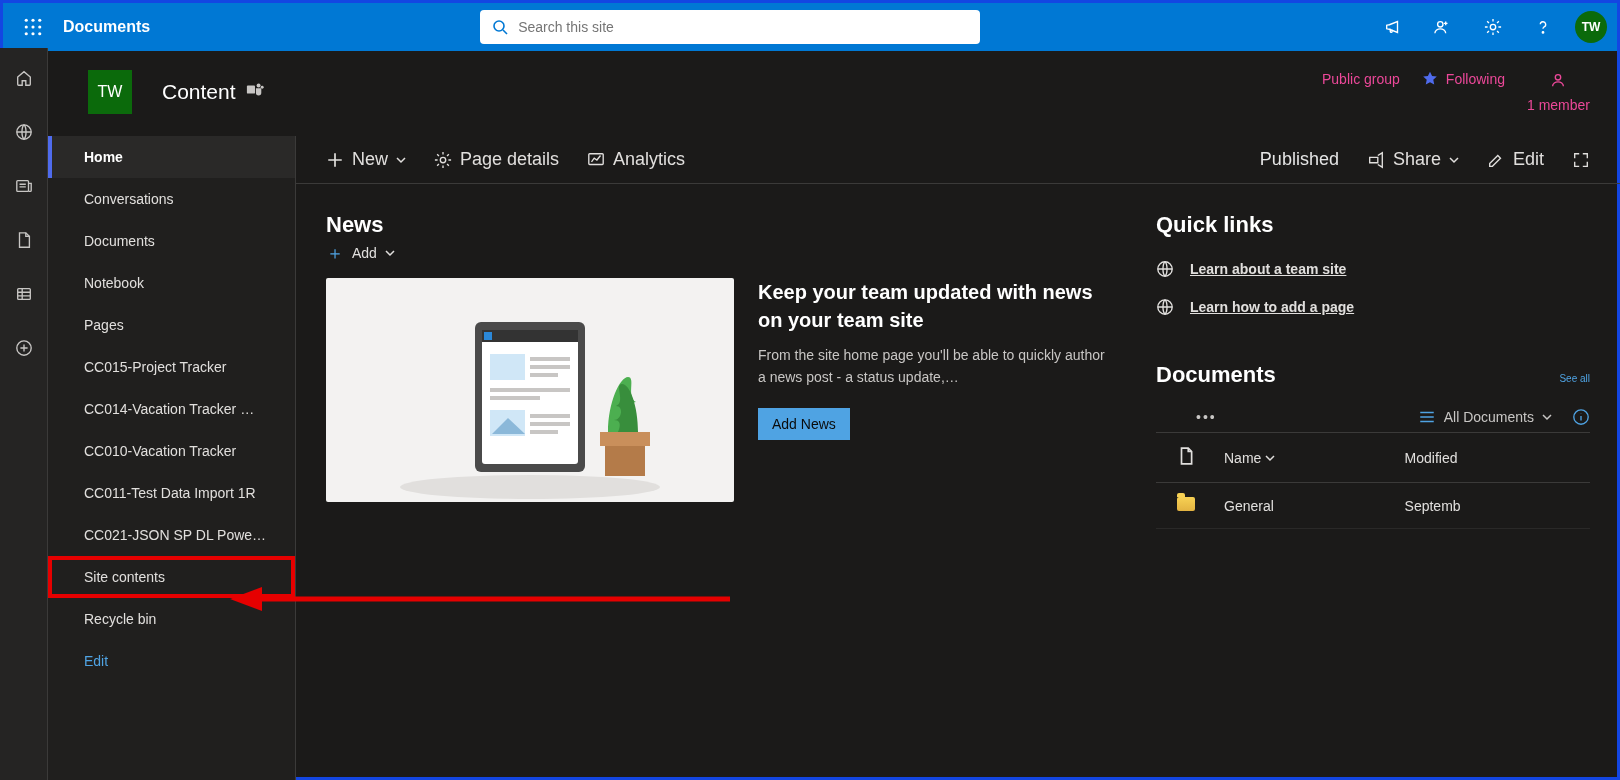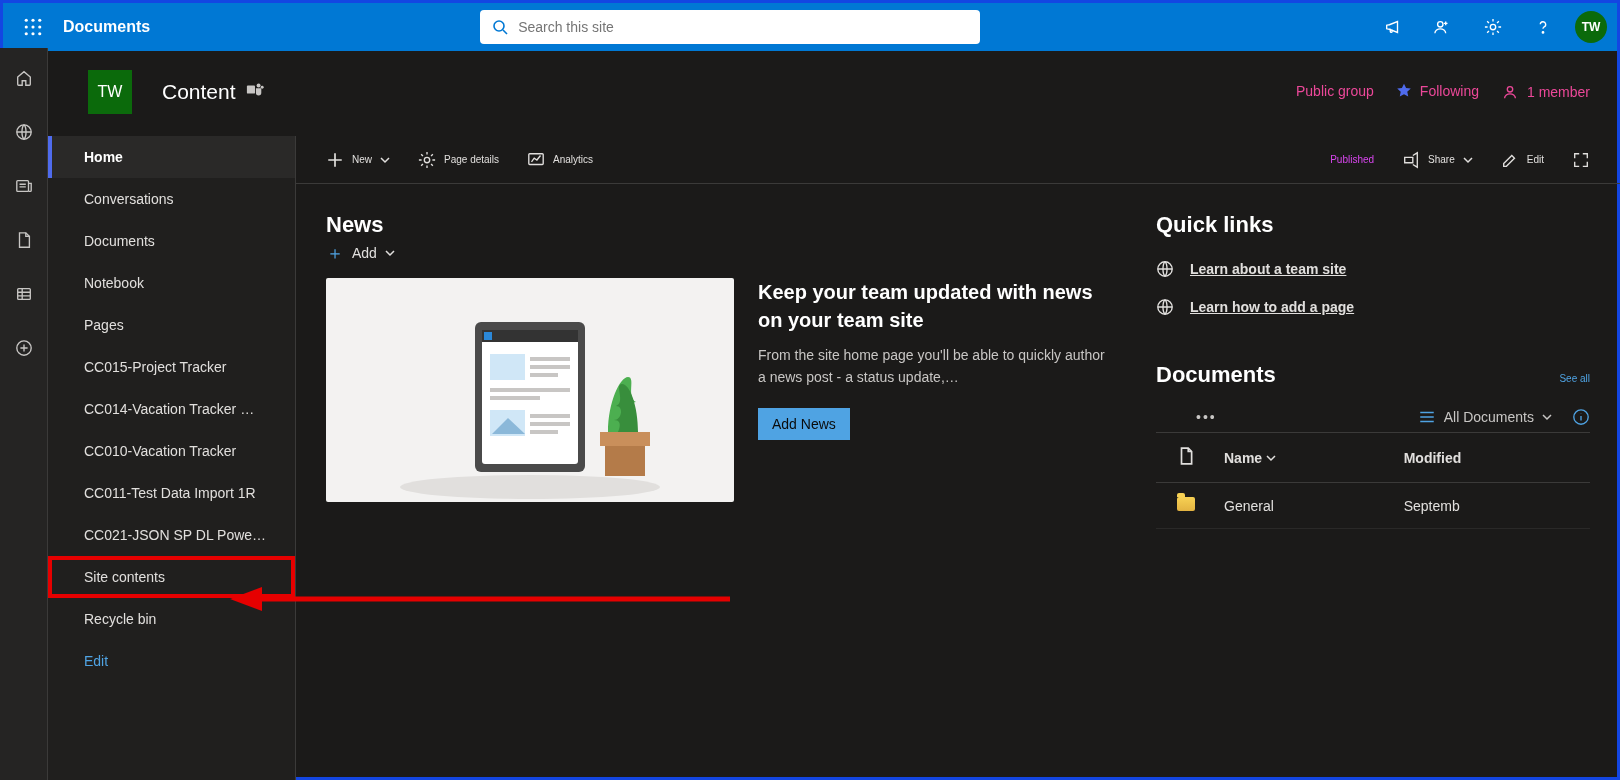--- a/index.html
+++ b/index.html
@@ -27,38 +27,38 @@
 
   
   .site-header { height: 88px; display: flex; align-items: center; padding: 0 30px 0 40px; }
   .site-logo { width: 44px; height: 44px; background: #0b6a0b; color: #fff; display: flex; align-items: center; justify-content: center; font-size: 16px; font-weight: 400; }
   .site-title { font-size: 21px; font-weight: 400; margin-left: 30px; }
   .teams-icon { margin-left: 10px; color: #c8c6c4; }
   .site-header .grow { flex: 1; }
   .meta { display: flex; align-items: flex-start; gap: 22px; color: #ec4899; font-size: 14px; }
   .following { display: flex; align-items: center; gap: 8px; }
   .following svg { fill: #4f6bed; }
-  .members { display: flex; align-items: center; gap: 8px; }
+  .members { display: flex; align-items: center; gap: 8px; flex-direction: column; }
 
   
   .body-row { flex: 1; display: flex; min-height: 0; }
 
   
   .sitenav { width: 248px; background: #201f1e; border-right: 1px solid #3b3a39; padding: 0; overflow-y: auto; }
   .sitenav .nitem { padding: 13px 20px 13px 36px; font-size: 14px; color: #e1dfdd; cursor: pointer; white-space: nowrap; overflow: hidden; text-overflow: ellipsis; }
   .sitenav .nitem.active { background: #2a2928; border-left: 4px solid #4f6bed; padding-left: 32px; font-weight: 600; color: #fff; }
   .sitenav .nitem.edit-link { color: #4fa3e3; }
   .sitenav .nitem.highlighted { outline: 4px solid #e60000; outline-offset: -4px; }
 
   
   .canvas { flex: 1; display: flex; flex-direction: column; min-width: 0; }
-  .cmdbar { height: 48px; display: flex; align-items: center; padding: 0 30px; gap: 28px; border-bottom: 1px solid #3b3a39; color: #e1dfdd; font-size: 10px; }
+  .cmdbar { height: 48px; display: flex; align-items: center; padding: 0 30px; gap: 28px; border-bottom: 1px solid #3b3a39; color: #e1dfdd; font-size: 18px; }
   .cmdbar .cmd { display: flex; align-items: center; gap: 8px; cursor: pointer; }
   .cmdbar .grow { flex: 1; }
-  .cmdbar .status { color: #d946ef; }
+  .cmdbar .status { color: #e5e5e5; }
 
   
   .cols { flex: 1; display: flex; gap: 40px; padding: 28px 30px; min-height: 0; position: relative; }
   .newscol { flex: 0 0 790px; }
   .sidecol { flex: 1; min-width: 0; }
 
   h2.wp-title { font-size: 22px; font-weight: 700; margin-bottom: 6px; }
   .add-row { display: flex; align-items: center; gap: 8px; color: #e1dfdd; font-size: 14px; margin-bottom: 16px; cursor: pointer; }
   .add-row .plus { color: #4fa3e3; font-size: 18px; line-height: 1; }
 
@@ -73,21 +73,21 @@
   .ql-item { display: flex; align-items: center; gap: 16px; font-size: 14px; font-weight: 600; color: #e1dfdd; padding: 10px 0; cursor: pointer; text-decoration: underline; }
 
   .docs-wp { margin-top: 36px; }
   .docs-header-row { display: flex; align-items: center; justify-content: space-between; }
   .see-all { color: #4fa3e3; font-size: 10px; cursor: pointer; }
   .docs-toolbar { display: flex; align-items: center; justify-content: flex-end; gap: 20px; padding: 14px 0 6px; border-bottom: 1px solid #3b3a39; color: #c8c6c4; font-size: 14px; }
   .docs-toolbar .more-dots { margin-right: auto; padding-left: 40px; letter-spacing: 2px; cursor: pointer; }
   .view-picker { display: flex; align-items: center; gap: 8px; cursor: pointer; justify-content: space-between; }
 
   table.docs { width: 100%; border-collapse: collapse; font-size: 14px; }
-  table.docs th { text-align: left; color: #e1dfdd; font-weight: 700; padding: 14px 8px; border-bottom: 1px solid #3b3a39; }
+  table.docs th { text-align: left; color: #e1dfdd; font-weight: 400; padding: 14px 8px; border-bottom: 1px solid #3b3a39; }
   table.docs td { padding: 14px 8px; color: #e1dfdd; border-bottom: 1px solid #2a2928; }
   table.docs th.icon-col, table.docs td.icon-col { width: 60px; text-align: center; }
   .folder-icon { width: 18px; height: 14px; background: linear-gradient(#f7d154,#e3b341); border-radius: 2px; display: inline-block; position: relative; }
   .folder-icon::before { content: ""; position: absolute; top: -4px; left: 0; width: 8px; height: 4px; background: #f7d154; border-radius: 2px 2px 0 0; }
 
   
   .arrow { position: absolute; left: 230px; top: 579px; width: 530px; height: 40px; pointer-events: none; }
 
   svg { overflow: visible; }
   .ic { width: 18px; height: 18px; stroke: currentColor; fill: none; stroke-width: 1.5; }

